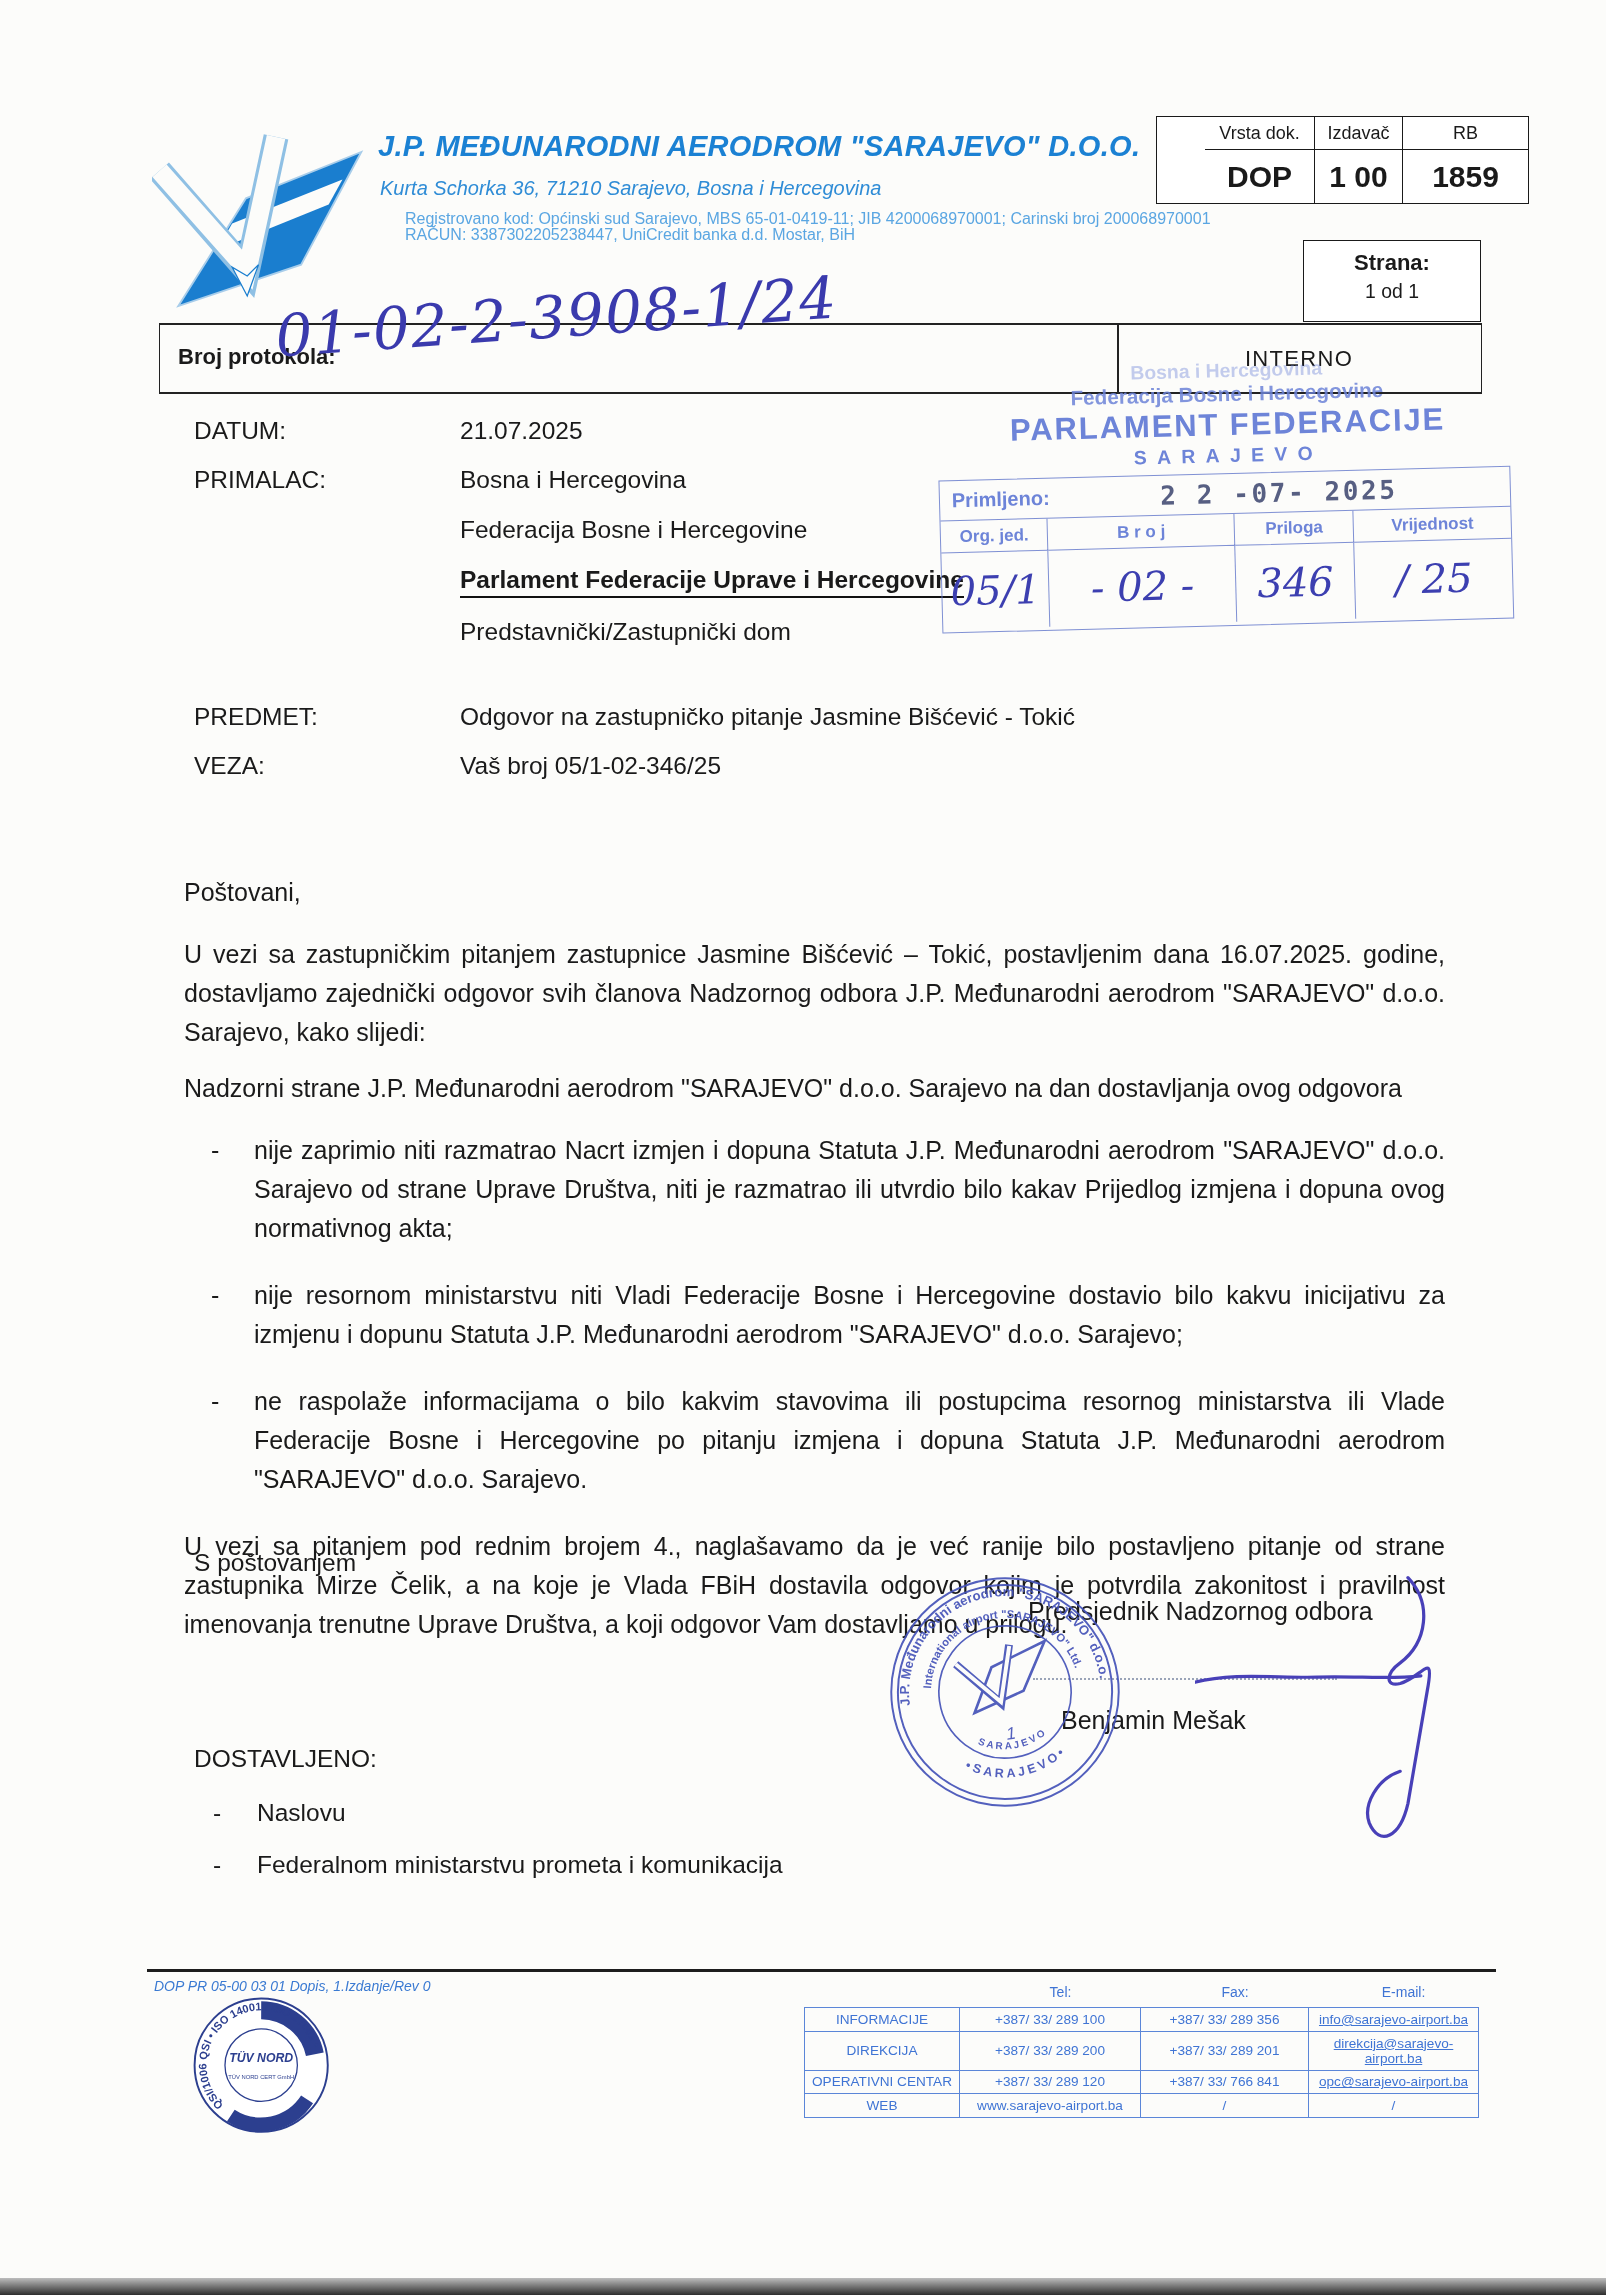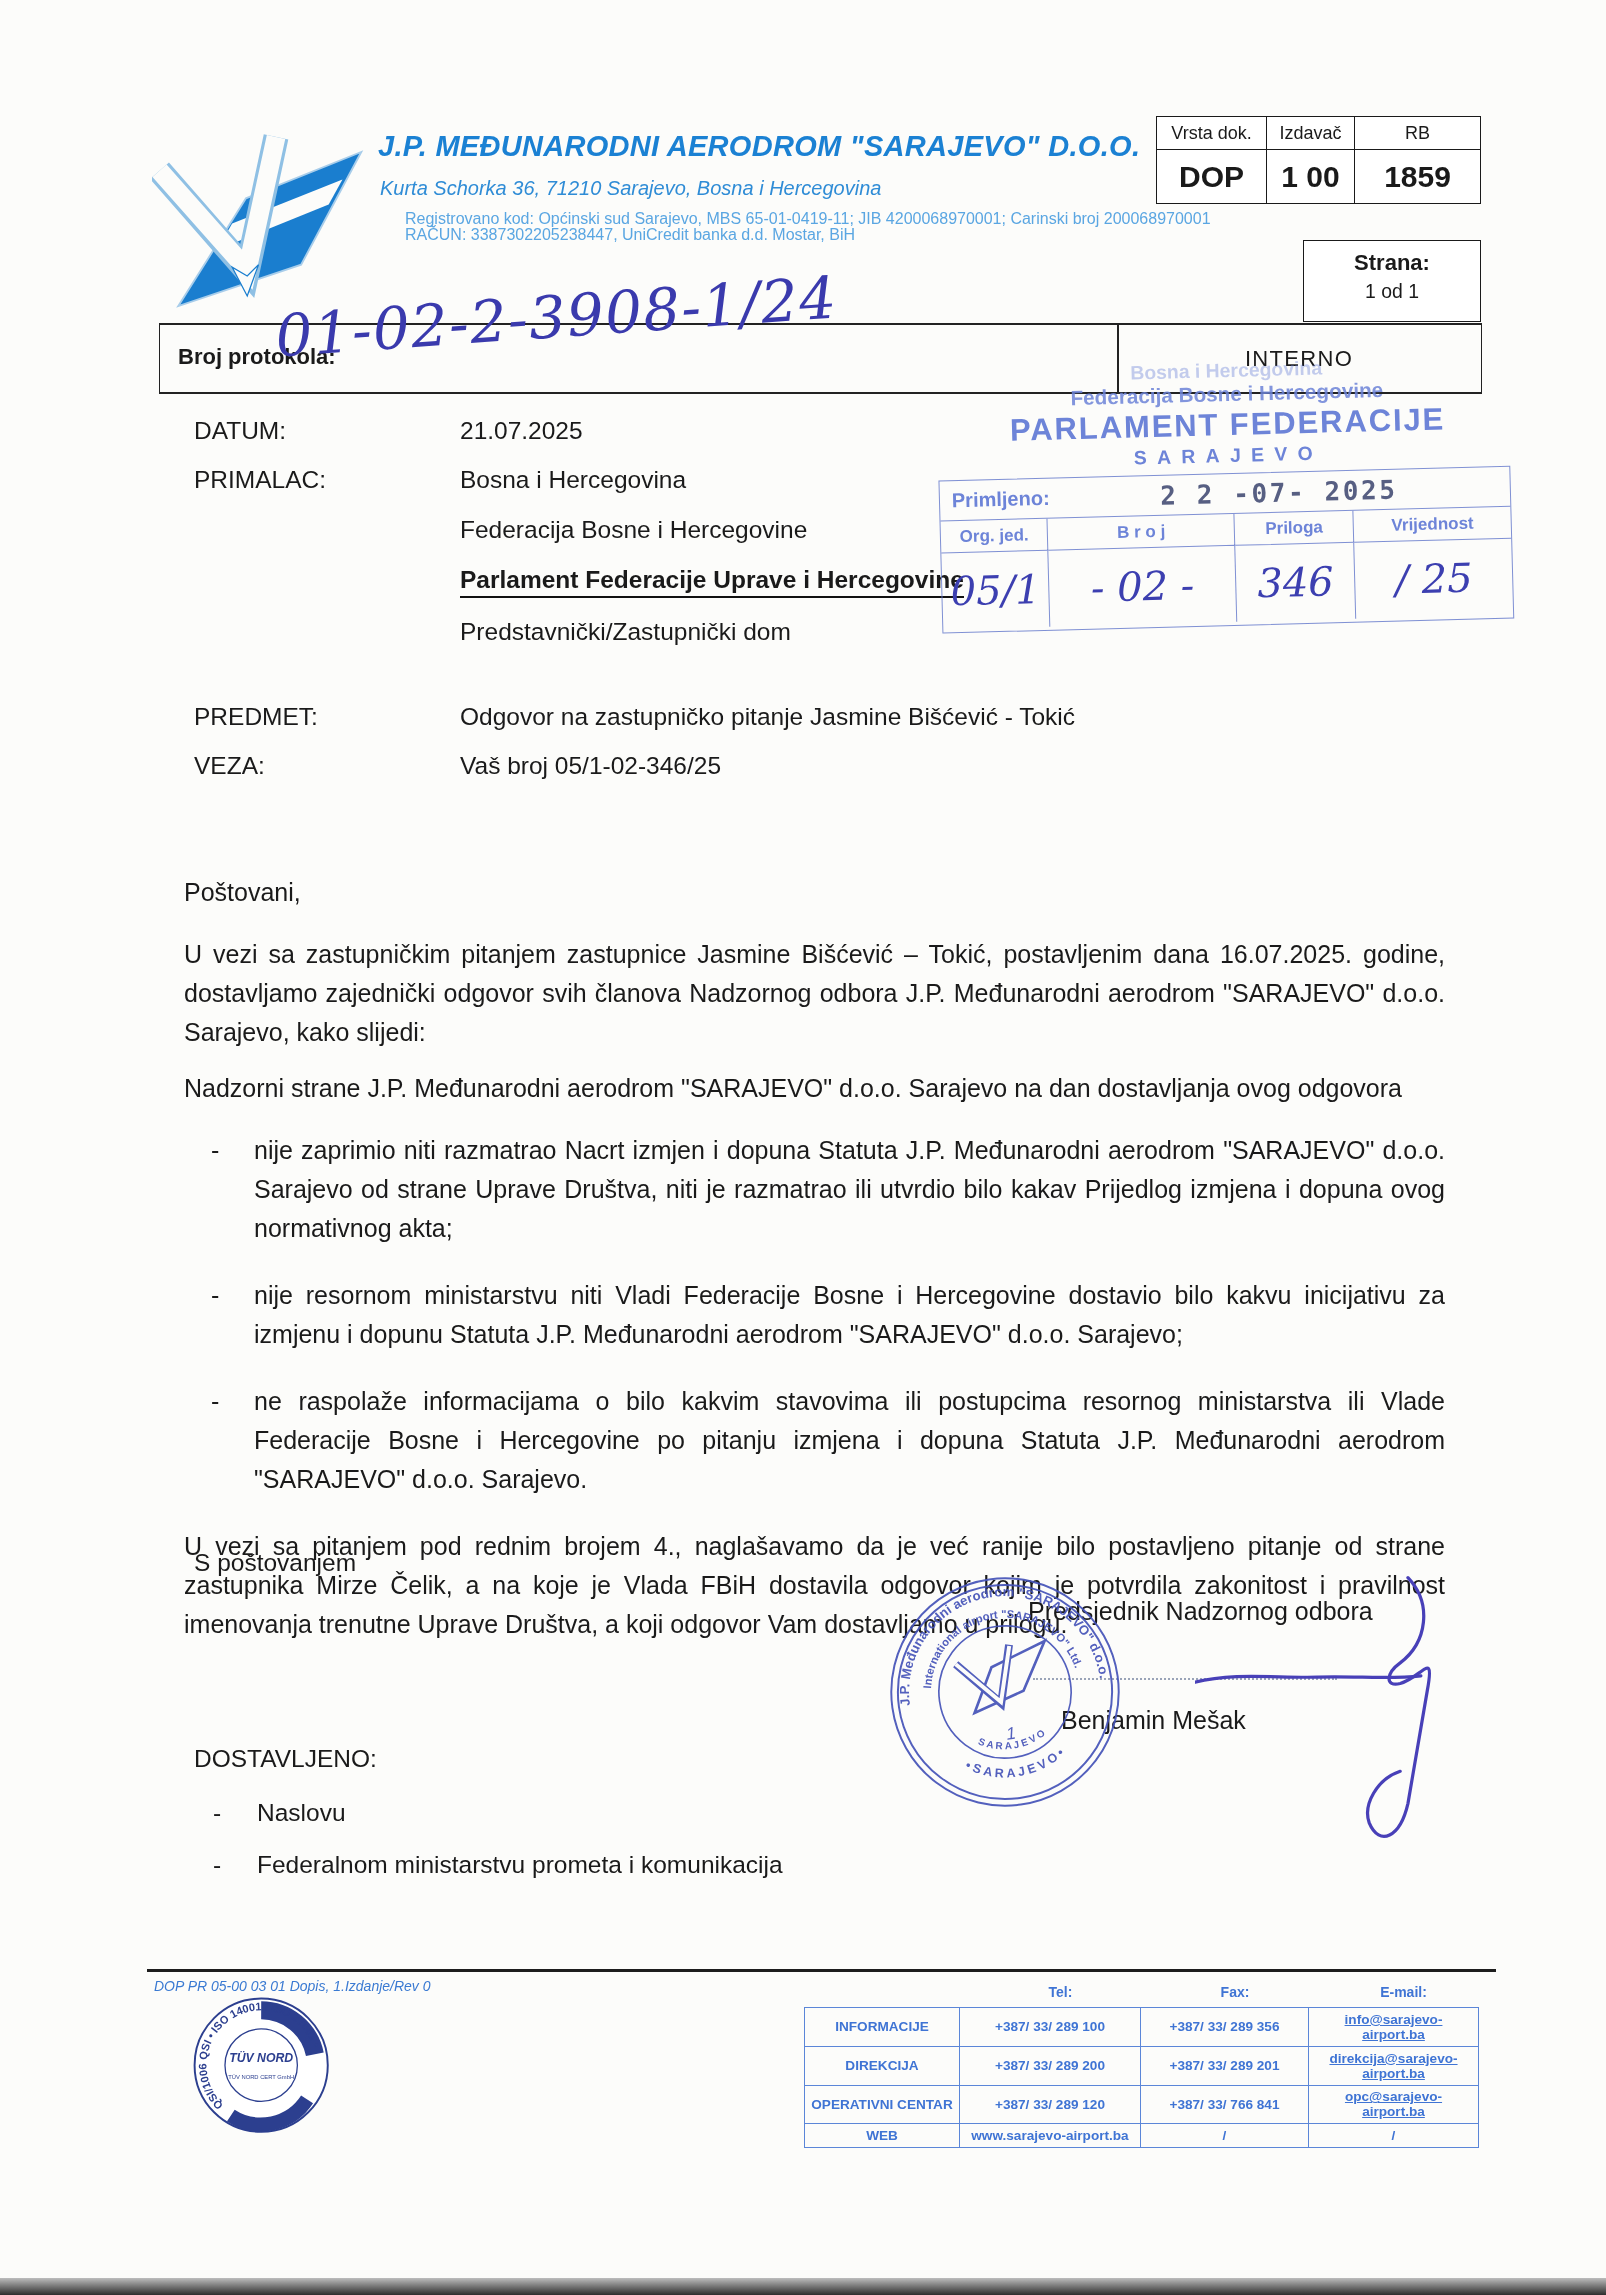--- a/index.html
+++ b/index.html
@@ -4,21 +4,21 @@
 <style>
   html,body{margin:0;padding:0;background:#e8e8e6;}
   .page{position:relative;width:1606px;height:2295px;background:#fcfcfa;overflow:hidden;
         font-family:"Liberation Sans",sans-serif;color:#1a1a1a;}
   .abs{position:absolute;}
   
   .company{font-style:italic;font-weight:700;font-size:29px;color:#1b81d3;letter-spacing:0.3px;}
   .address{font-style:italic;font-weight:400;font-size:20px;color:#2f8cd6;}
   .regline{font-size:16px;color:#5aa6e2;line-height:15.5px;padding-left:24px;}
   
-  .meta-table{display:grid;grid-template-columns:110px 88px 1fr;border:1.9px solid #1a1a1a;width:323px;background:#fff;}
+  .meta-table{display:grid;grid-template-columns:110px 88px 1fr;border:1.9px solid #1a1a1a;width:323px;background:#fff;padding-left:48px;}
   .meta-table div{border-right:1.9px solid #1a1a1a;border-bottom:1.9px solid #1a1a1a;display:flex;align-items:center;justify-content:center;}
   .meta-table div:nth-child(3n){border-right:none;}
   .meta-table div:nth-child(n+4){border-bottom:none;}
   .meta-h{height:32px;font-size:18px;}
   .meta-v{height:53px;font-size:30px;font-weight:700;}
   .strana-box{width:176px;height:80px;border:1.9px solid #1a1a1a;text-align:center;background:#fff;}
   .strana-box .l1{font-size:22px;font-weight:600;margin-top:9px;}
   .strana-box .l2{font-size:19.4px;margin-top:3.9px;}
   
   .protokol-box{width:1321px;height:67px;border:2.6px solid #222;border-left-width:1.9px;border-right-width:1.9px;background:transparent;}
@@ -46,21 +46,21 @@
   
   .bodycol{width:1261px;font-size:25px;line-height:39px;text-align:justify;}
   .bodycol p{margin:0;}
   .bullets{list-style:none;margin:0;padding:0;}
   .bullets li{position:relative;padding-left:70px;margin-bottom:28px;}
   .bullets li .dash{position:absolute;left:27px;}
   
   .dlist-item{font-size:24.5px;}
   
   .doc-code{font-style:italic;font-size:14px;color:#3a7ad2;}
-  .cgrid{display:grid;grid-template-columns:155px 181px 168px 169px;font-weight:bold;}
+  .cgrid{display:grid;grid-template-columns:155px 181px 168px 169px;}
   .chead{font-size:14px;color:#3f74d4;text-align:center;}
   .ctable{border:1.3px solid #5b86d8;}
   .ctable .cell{border-right:1.3px solid #5b86d8;border-bottom:1.3px solid #5b86d8;color:#3f74d4;font-size:13.6px;
                 display:flex;align-items:center;justify-content:center;text-align:center;padding:3.9px 5.2px;box-sizing:border-box;word-break:break-word;}
   .cgrid .cell:nth-child(4n){border-right:none;}
   .cgrid .cell:nth-last-child(-n+4){border-bottom:none;}
   .email{text-decoration:underline;}
   .bottom-strip{left:0;right:0;bottom:0;height:17px;background:linear-gradient(180deg,#bdbdbd,#2d2d2d);}
   .rule{background:#1d1d1d;}
   .dotline{border-top:2.6px dotted #9aa4b8;}

